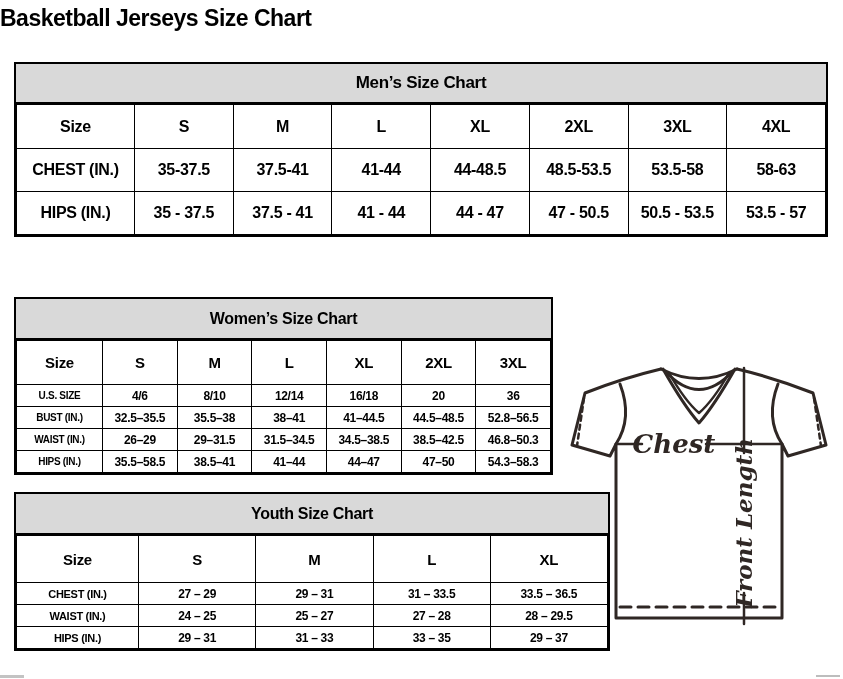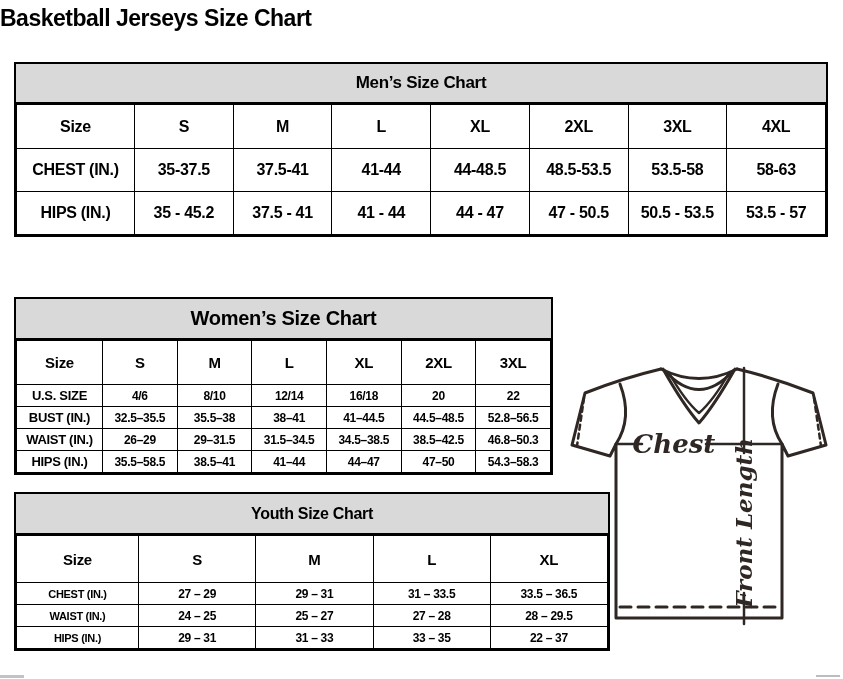--- a/index.html
+++ b/index.html
@@ -50,25 +50,25 @@
     overflow: hidden;
     white-space: nowrap;
   }
   
   #men-chart { left: 14px; top: 62px; width: 814px; }
   #men-chart col.label-col { width: 118px; }
   #men-chart thead th { height: 43px; font-size: 16px; }
   #men-chart tbody th, #men-chart tbody td { height: 42px; font-size: 16px; }
   
   #women-chart { left: 14px; top: 297px; width: 539px; }
-  #women-chart .chart-title { height: 39px; line-height: 39px; font-size: 20px; }
+  #women-chart .chart-title { height: 39px; line-height: 39px; font-size: 16px; }
   #women-chart col.label-col { width: 86px; }
   #women-chart thead th { height: 43px; font-size: 15px; }
   #women-chart tbody th, #women-chart tbody td { height: 21px; font-size: 12px; }
-  #women-chart tbody th.row-label { font-size: 13px; }
+  #women-chart tbody th.row-label { font-size: 10px; }
   
   #youth-chart { left: 14px; top: 492px; width: 596px; }
   #youth-chart .chart-title { height: 39px; line-height: 39px; font-size: 16px; }
   #youth-chart col.label-col { width: 122px; }
   #youth-chart thead th { height: 46px; font-size: 15px; }
   #youth-chart tbody th, #youth-chart tbody td { height: 21px; font-size: 12px; }
   #youth-chart tbody th.row-label { font-size: 11px; }
   
   .jersey-wrap {
     position: absolute;
@@ -128,21 +128,21 @@
           <td>35-37.5</td>
           <td>37.5-41</td>
           <td>41-44</td>
           <td>44-48.5</td>
           <td>48.5-53.5</td>
           <td>53.5-58</td>
           <td>58-63</td>
         </tr>
         <tr>
           <th class="row-label">HIPS (IN.)</th>
-          <td>35 - 45.2</td>
+          <td>35 - 37.5</td>
           <td>37.5 - 41</td>
           <td>41 - 44</td>
           <td>44 - 47</td>
           <td>47 - 50.5</td>
           <td>50.5 - 53.5</td>
           <td>53.5 - 57</td>
         </tr>
       </tbody>
     </table>
 </div>
@@ -171,21 +171,21 @@
         </tr>
       </thead>
       <tbody>
         <tr>
           <th class="row-label">U.S. SIZE</th>
           <td>4/6</td>
           <td>8/10</td>
           <td>12/14</td>
           <td>16/18</td>
           <td>20</td>
-          <td>22</td>
+          <td>36</td>
         </tr>
         <tr>
           <th class="row-label">BUST (IN.)</th>
           <td>32.5–35.5</td>
           <td>35.5–38</td>
           <td>38–41</td>
           <td>41–44.5</td>
           <td>44.5–48.5</td>
           <td>52.8–56.5</td>
         </tr>
@@ -243,21 +243,21 @@
           <td>24 – 25</td>
           <td>25 – 27</td>
           <td>27 – 28</td>
           <td>28 – 29.5</td>
         </tr>
         <tr>
           <th class="row-label">HIPS (IN.)</th>
           <td>29 – 31</td>
           <td>31 – 33</td>
           <td>33 – 35</td>
-          <td>22 – 37</td>
+          <td>29 – 37</td>
         </tr>
       </tbody>
     </table>
 </div>
 
 <div class="jersey-wrap">
   <svg viewBox="0 0 290 300" xmlns="http://www.w3.org/2000/svg">
     <g fill="none" stroke="#2f2724" stroke-width="3" stroke-linejoin="round" stroke-linecap="round">
 
       <path d="M107 13 Q69 22 31 37 L18 89 L56 100 L62 88 L62 262 L228 262 L228 88 L234 100 L272 89 L259 37 Q221 22 183 13"></path>

